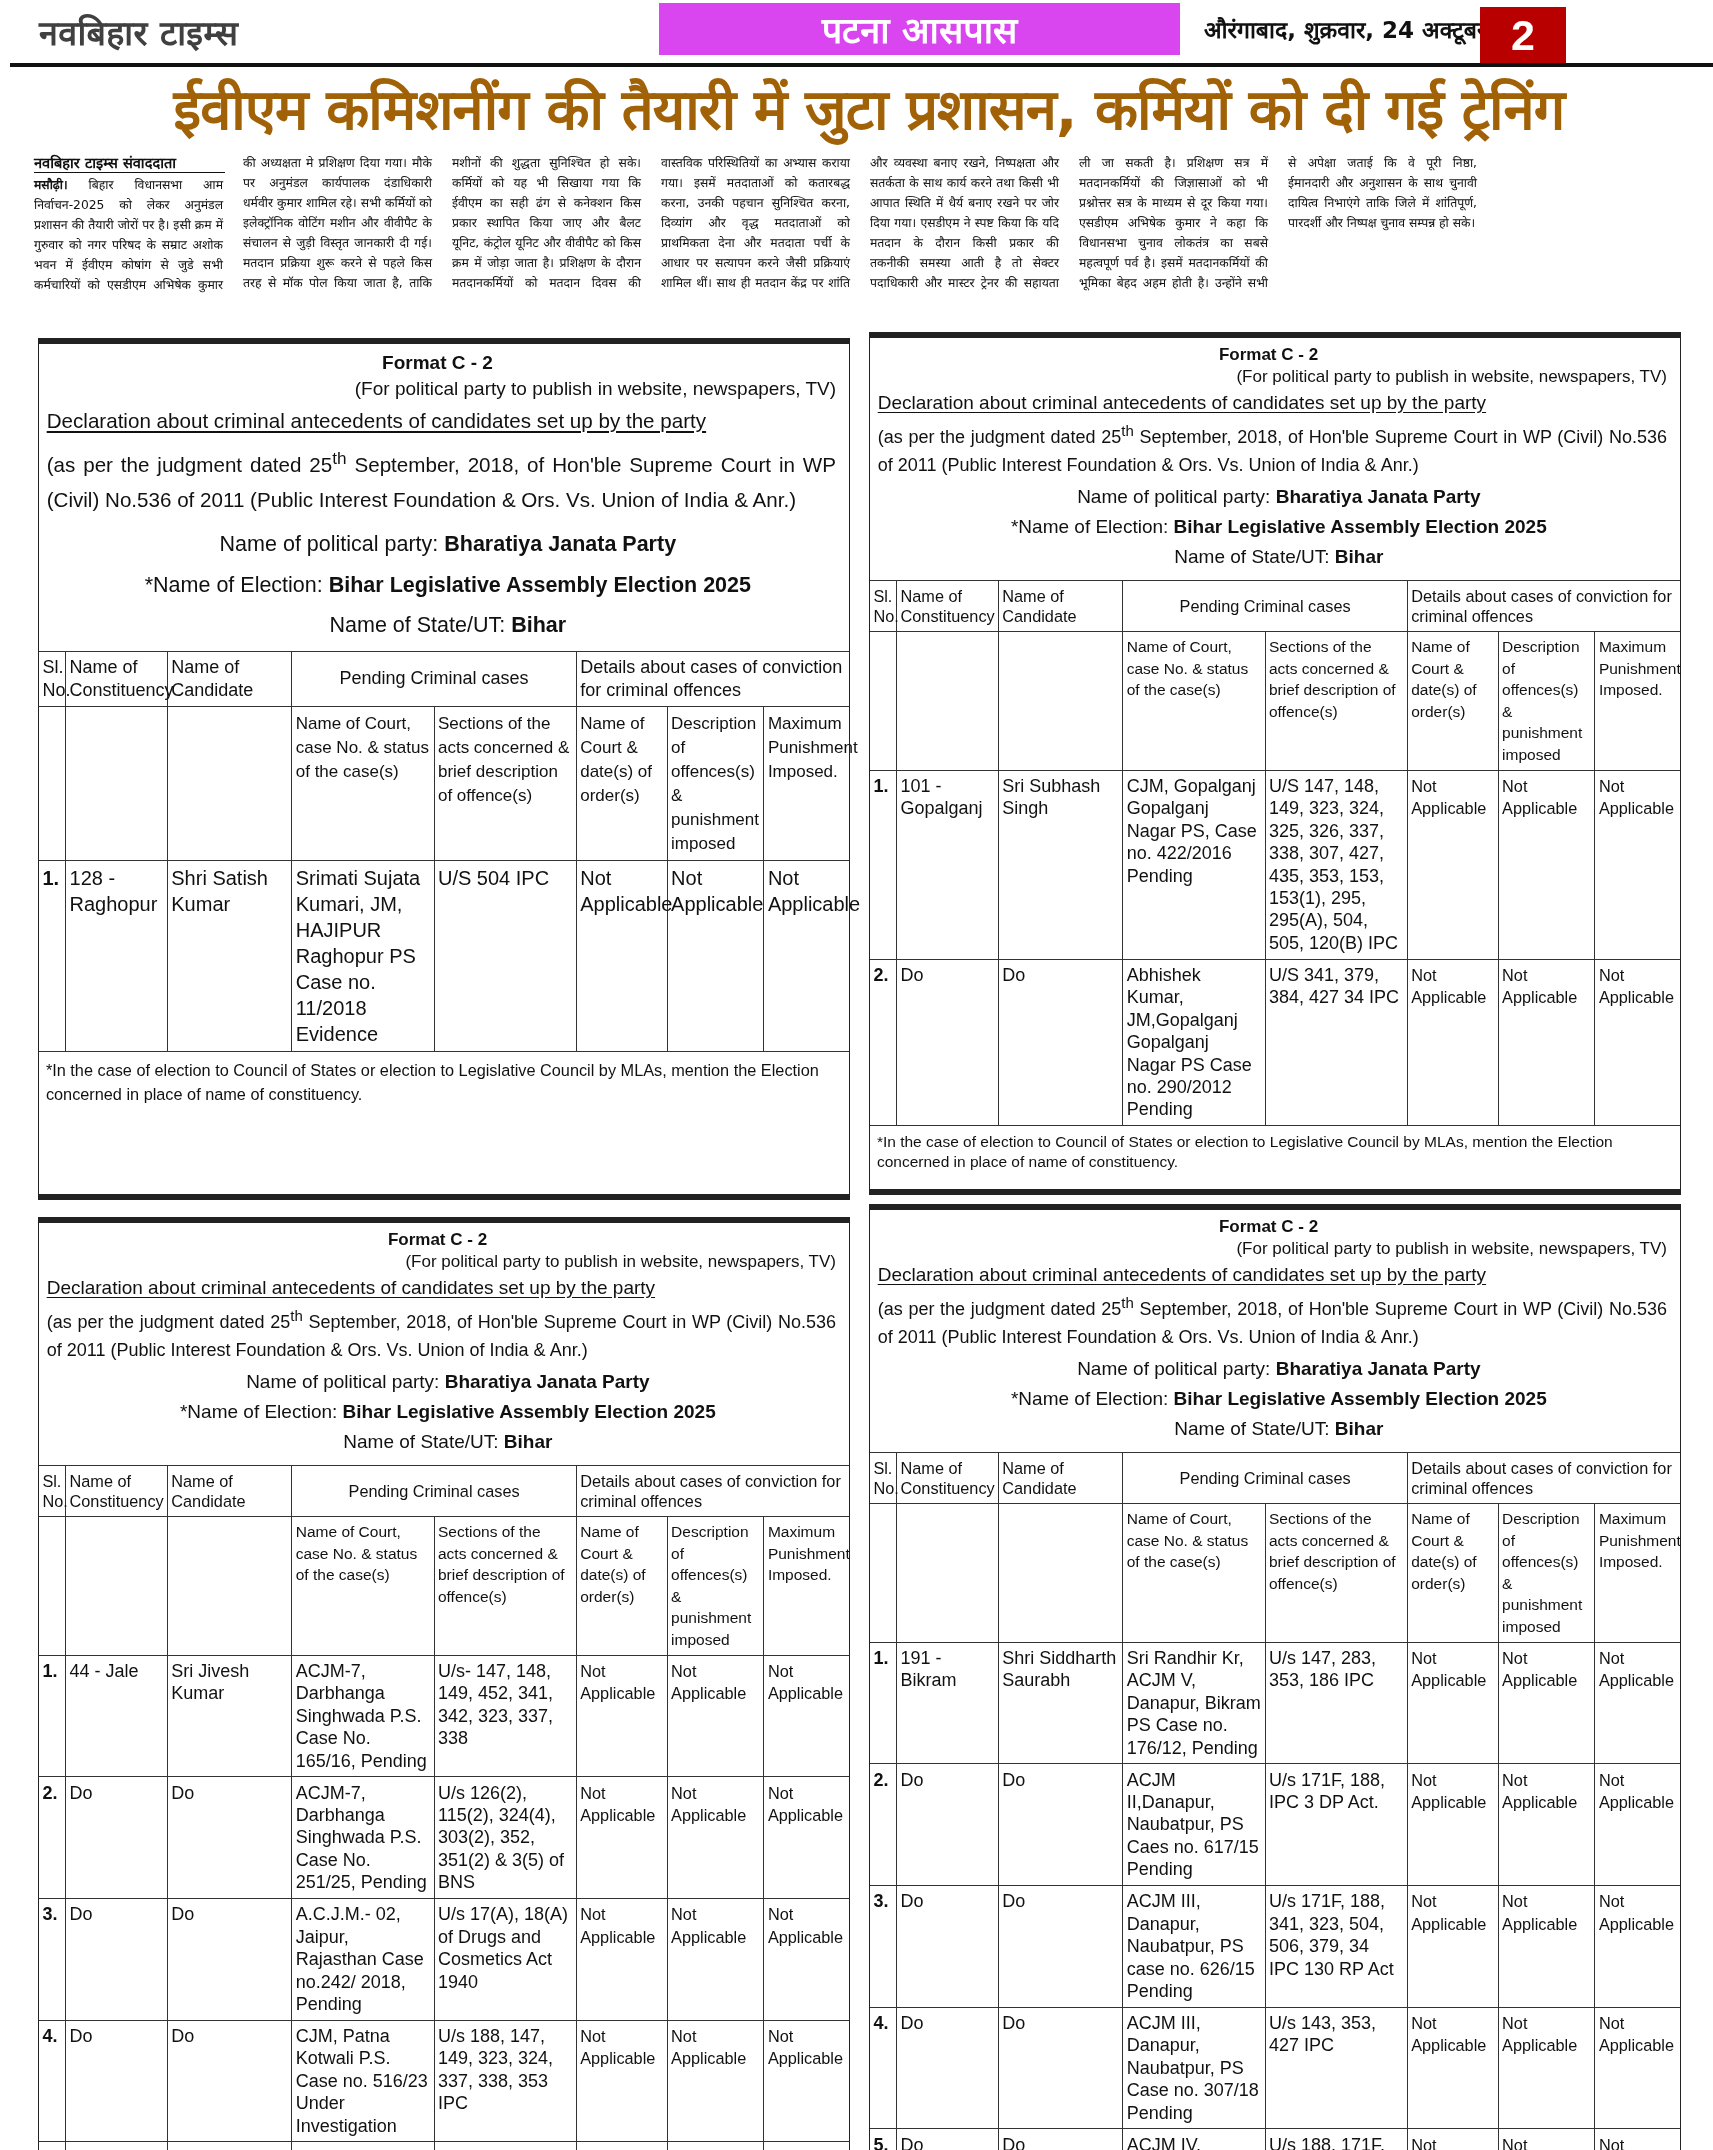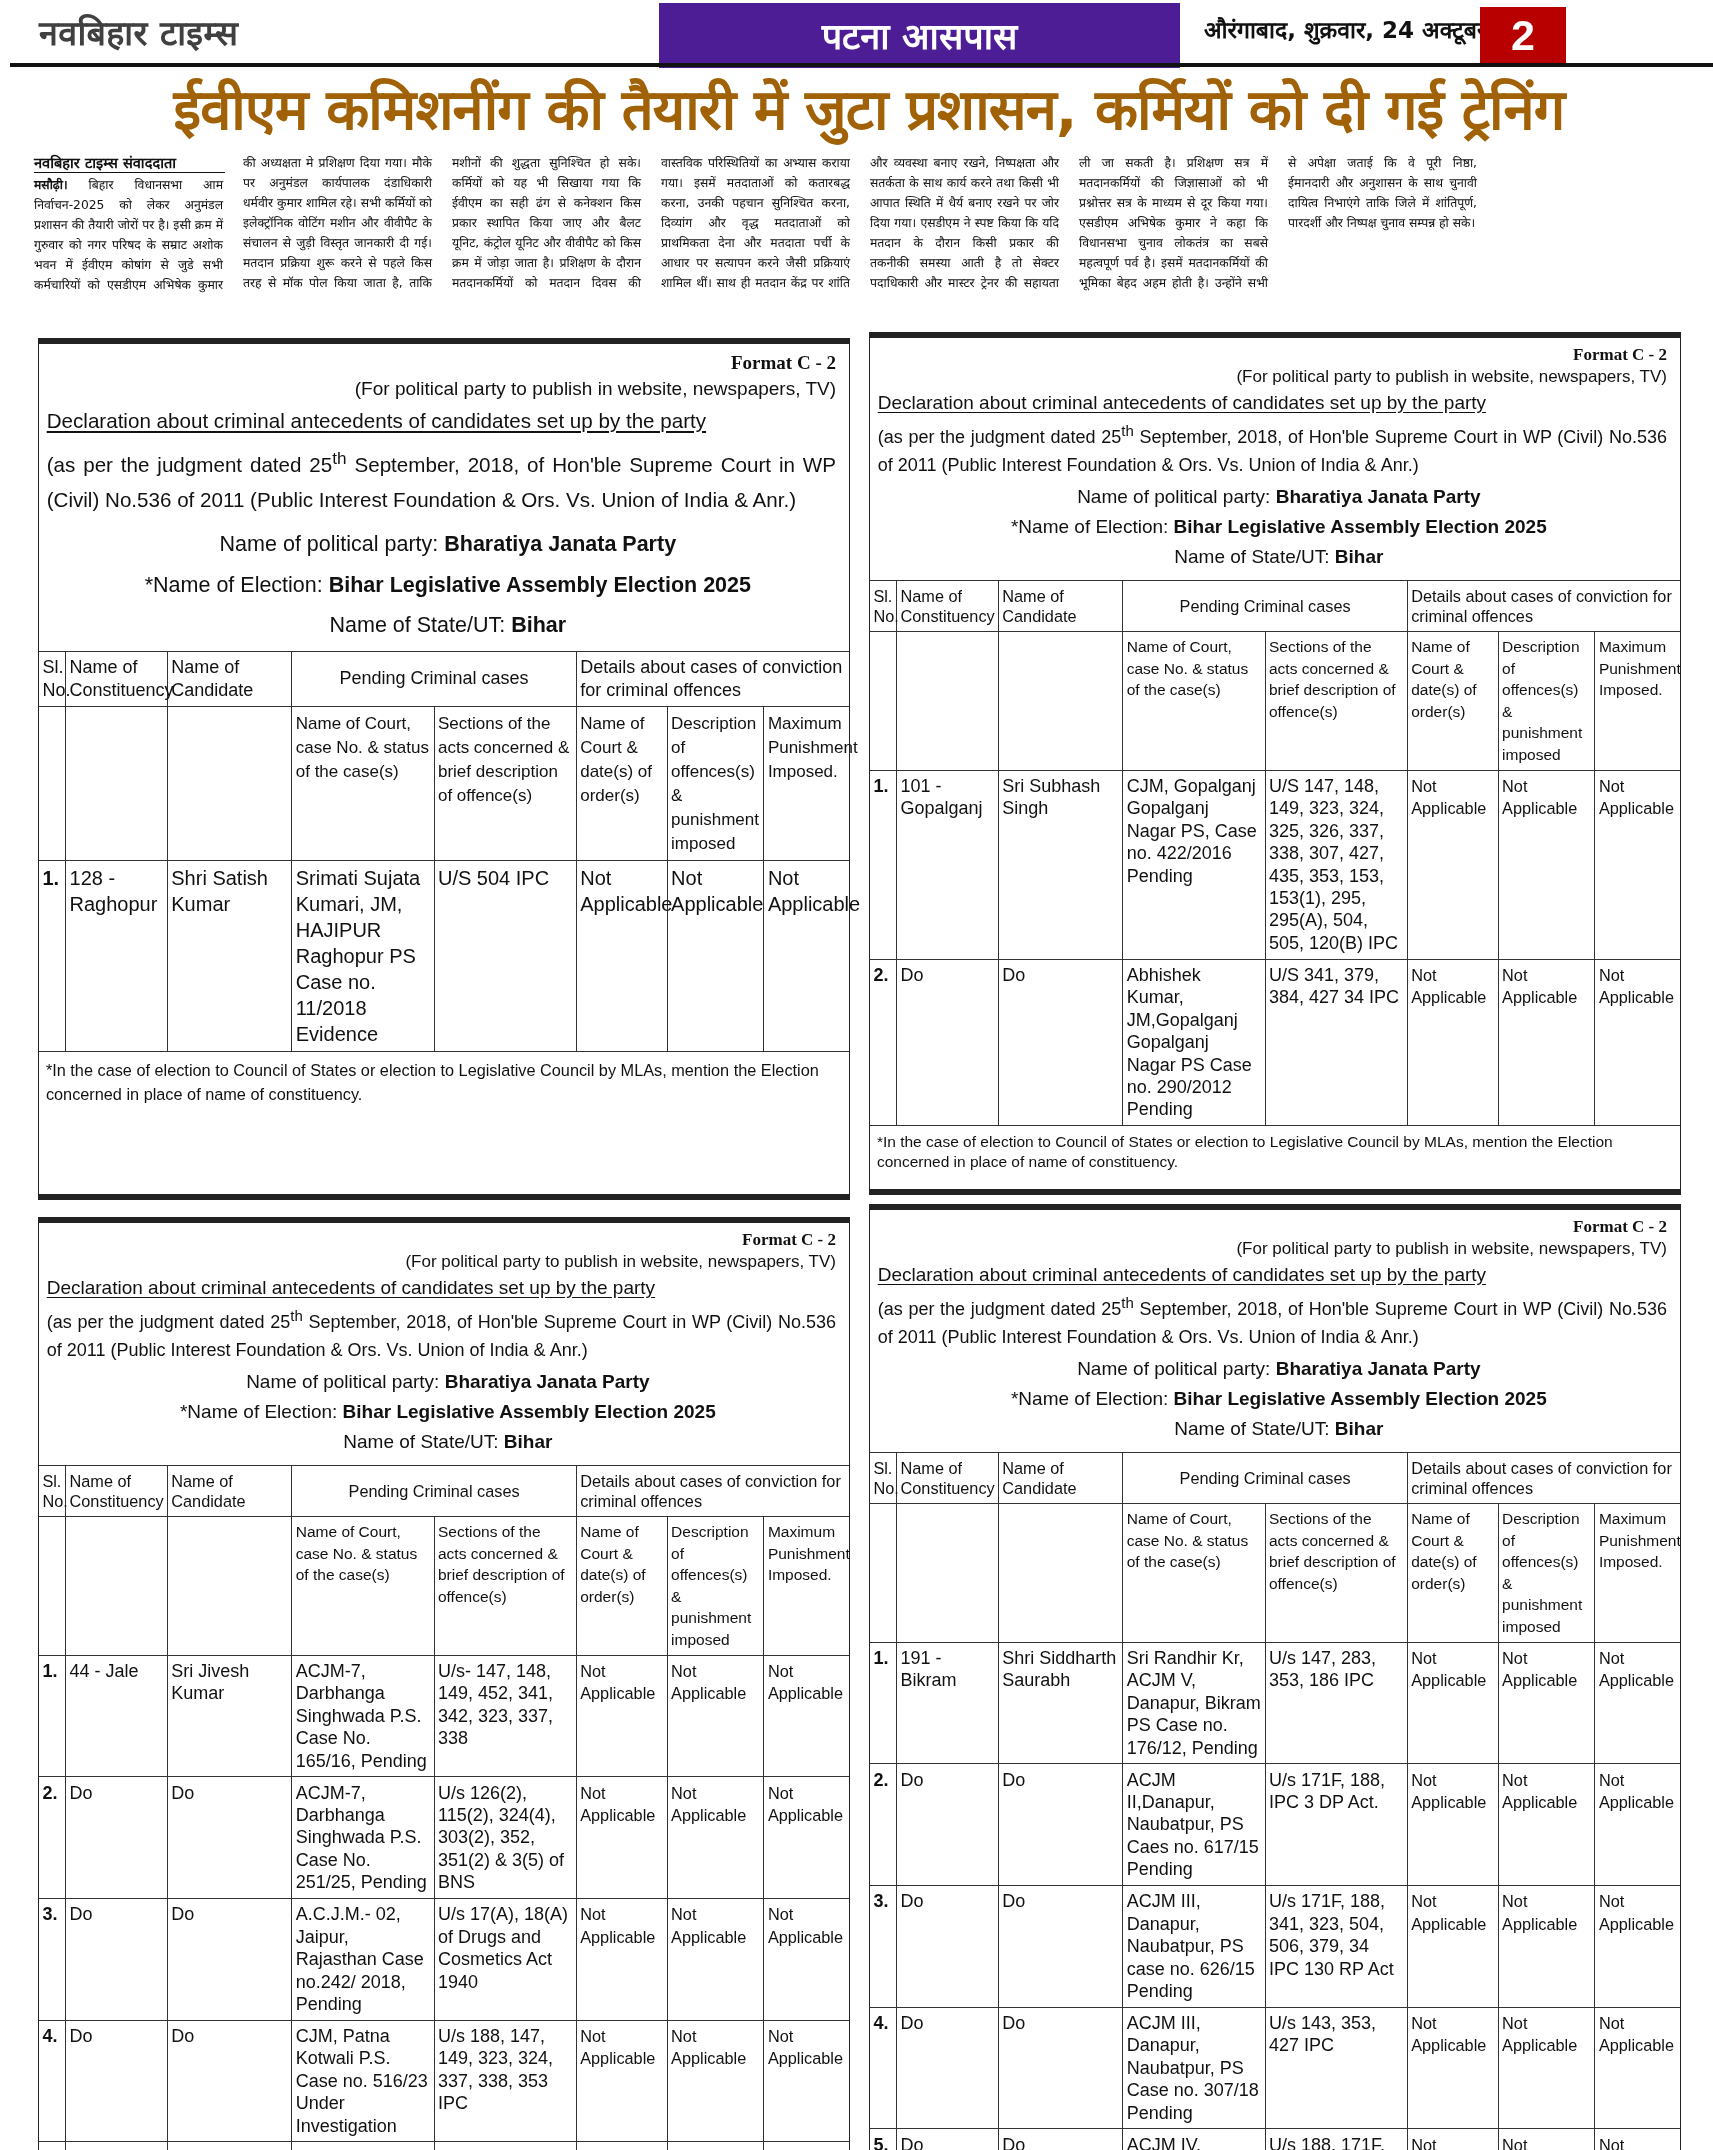--- a/index.html
+++ b/index.html
@@ -2,21 +2,21 @@
 <html style="font-size:6.9px"><head>
 <meta charset="utf-8">
 <style>
   * { box-sizing: border-box; margin: 0; padding: 0; }
   html, body { width: 1714px; height: 2679px; background: #ffffff; overflow: hidden; }
   body { position: relative; font-family: "Liberation Sans", sans-serif; color: #111; }
 
   
   .masthead { position: absolute; left: 0; top: 0; width: 1714px; height: 56px; }
   .paper-name { position: absolute; left: 39px; top: 8.6px; font-family: "DejaVu Sans", sans-serif; font-weight: bold; font-size: 34px; color: #404040; letter-spacing: 0.4px; }
-  .section-bar { position: absolute; left: 659px; top: 3.4px; width: 521px; height: 65px; background: #4c1d95; color: #fff; font-family: "DejaVu Sans", sans-serif; font-weight: bold; font-size: 36px; display: flex; align-items: center; justify-content: center; }
+  .section-bar { position: absolute; left: 659px; top: 3.4px; width: 521px; height: 52px; background: #d946ef; color: #fff; font-family: "DejaVu Sans", sans-serif; font-weight: bold; font-size: 36px; display: flex; align-items: center; justify-content: center; }
   .dateline { position: absolute; left: 1204px; top: 13px; width: 258px; text-align: right; font-family: "DejaVu Sans", sans-serif; font-weight: bold; font-size: 23px; color: #111; white-space: nowrap; }
   .page-num { position: absolute; left: 1480px; top: 6.5px; width: 86px; height: 58px; background: #b80000; color: #fff; font-weight: bold; font-size: 43px; display: flex; align-items: center; justify-content: center; }
   .masthead-rule { position: absolute; left: 9.5px; top: 63px; width: 1709px; height: 3.9px; background: #111; }
 
   
   .headline { position: absolute; left: 30px; top: 72px; width: 1678px; height: 75px; font-family: "DejaVu Sans", sans-serif; font-weight: bold; font-size: 56px; line-height: 75px; color: #a16207; white-space: nowrap; text-align: center; letter-spacing: -0.9px; }
 
   
   .article { position: absolute; left: 34px; top: 153px; width: 1652px; height: 159px; }
   .byline { position: absolute; left: 0; top: 0; width: 191px; font-family: "DejaVu Sans", sans-serif; font-weight: bold; font-size: 14.6px; line-height: 19px; border-bottom: 1.7px solid #111; white-space: nowrap; }
@@ -24,21 +24,21 @@
   .article-cols .spacer { display: block; height: 21.5px; }
   .dateline-place { font-weight: bold; }
 
   
   .box { position: absolute; border: 1.3px solid #222; border-top: 6px solid #222; border-bottom: 6px solid #222; background: #fff; font-family: "Liberation Sans", sans-serif; }
   .box-tl { left: 38px; top: 338px; width: 812px; height: 862px; }
   .box-tr { left: 869px; top: 332px; width: 812px; height: 863px; }
   .box-bl { left: 38px; top: 1217px; width: 812px; height: 1411px; }
   .box-br { left: 869px; top: 1204px; width: 812px; height: 1419px; }
 
-  .box .format { text-align: right; font-weight: bold; padding-right: 13px; font-family: Liberation Serif, serif; }
+  .box .format { text-align: center; font-weight: bold; padding-right: 13px; }
   .box .purpose { text-align: right; padding-right: 13px; }
   .box .decl-title { text-decoration: underline; text-underline-offset: 2.6px; padding-left: 7.7px; }
   .box .judgment { text-align: justify; text-align-last: left; padding: 0 13px 0 7.7px; }
   .box .meta { padding-left: 7.7px; text-align: center; }
   .box .meta b { font-weight: bold; }
 
   
   .t-lg .format { font-size: 19px; margin-top: 7.7px; }
   .t-lg .purpose { font-size: 19px; margin-top: 4.3px; }
   .t-lg .decl-title { font-size: 20.6px; margin-top: 8.6px; }

